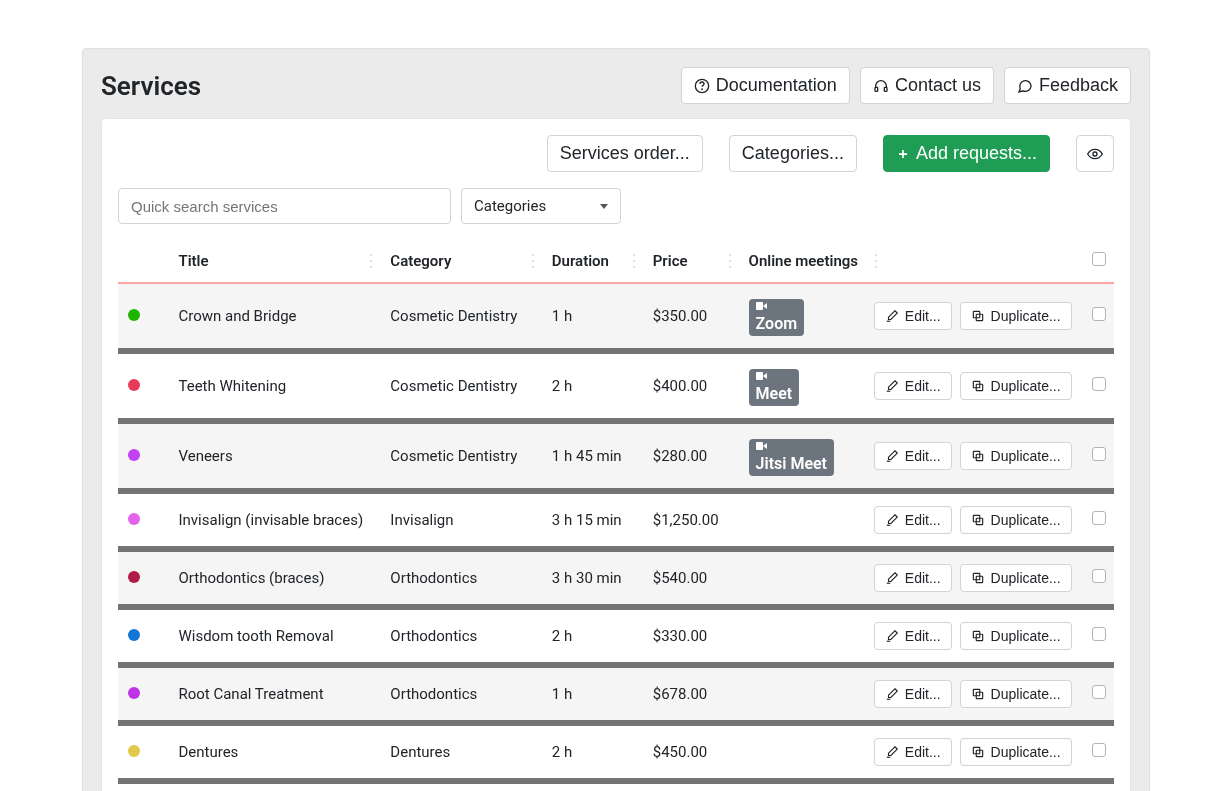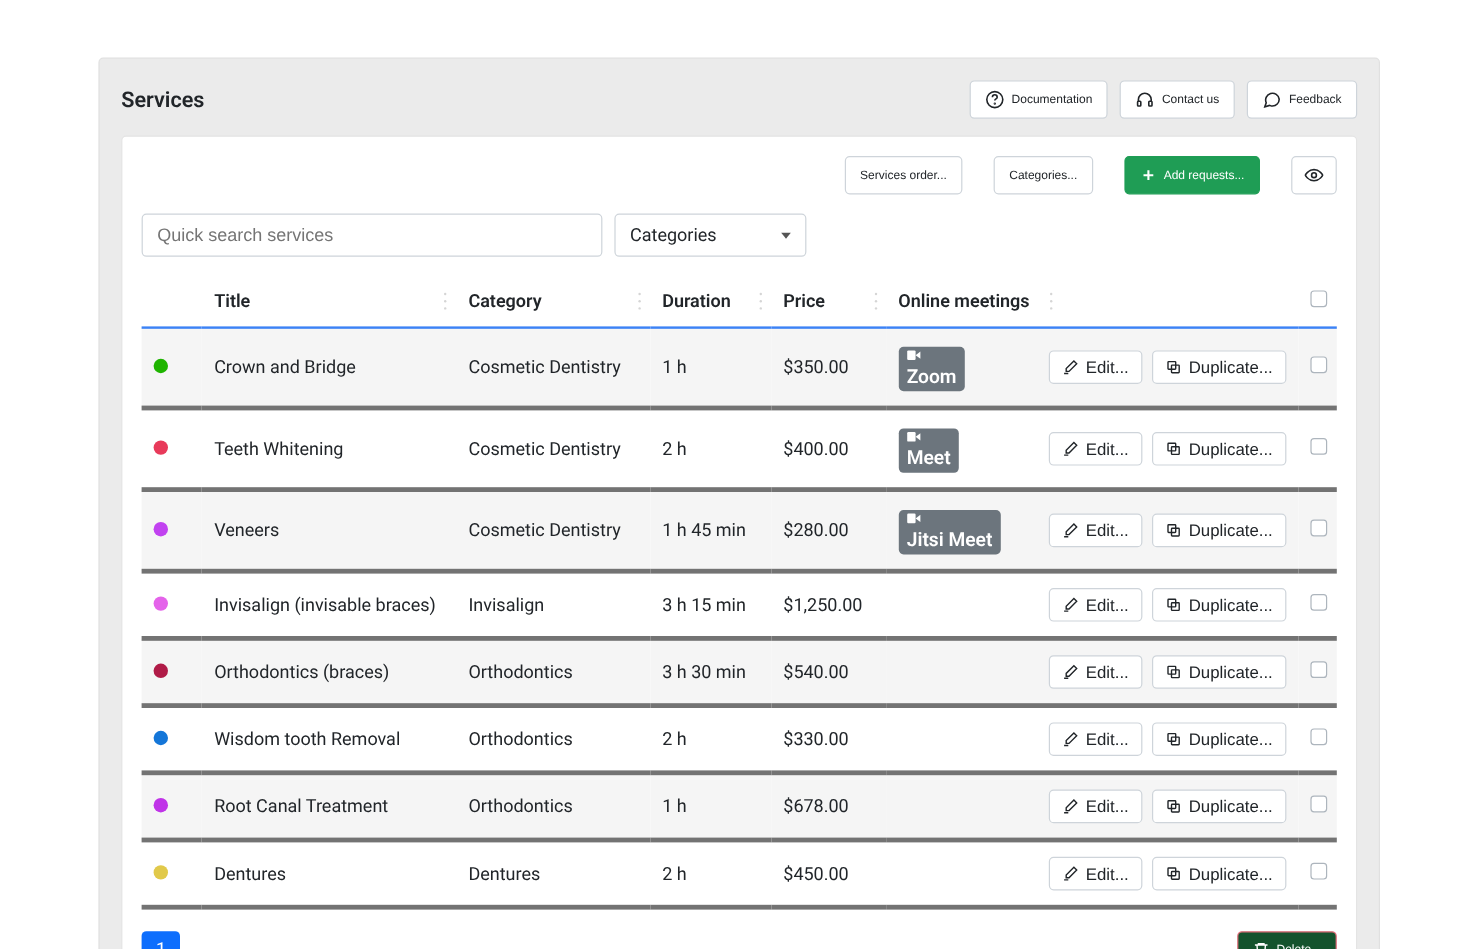--- a/index.html
+++ b/index.html
@@ -16,33 +16,33 @@
     border: 1px solid #e0e0e0;
     padding: 18px 18px 22px 18px;
   }
   .header-row {
     display: flex;
     justify-content: space-between;
     align-items: center;
     margin-bottom: 14px;
   }
   .page-title {
-    font-size: 18px;
+    font-size: 26px;
     font-weight: 600;
   }
   .header-btns { display: flex; gap: 10px; }
   .btn {
     display: inline-flex;
     align-items: center;
     gap: 6px;
     background: #fff;
     border: 1px solid #ced4da;
     border-radius: 4px;
     padding: 7px 12px;
-    font-size: 10px;
+    font-size: 18px;
     cursor: pointer;
     white-space: nowrap;
     color: #212529;
   }
   .btn-sm {
     padding: 5px 10px;
     font-size: 14px;
   }
   .btn-success {
     background: #1f9d55;
@@ -65,21 +65,21 @@
     justify-content: flex-end;
     gap: 26px;
     margin-bottom: 16px;
   }
   .filters {
     display: flex;
     gap: 10px;
     margin-bottom: 16px;
   }
   .search-input {
-    width: 384px;
+    width: 333px;
     padding: 8px 12px;
     border: 1px solid #ced4da;
     border-radius: 4px;
     font-size: 15px;
   }
   .select-wrap {
     width: 160px;
     position: relative;
     border: 1px solid #ced4da;
     border-radius: 4px;
@@ -98,38 +98,38 @@
   }
   table.services {
     width: 100%;
     border-collapse: collapse;
     table-layout: fixed;
   }
   table.services thead th {
     text-align: left;
     font-weight: 600;
     padding: 12px 10px;
-    border-bottom: 2px solid #3b82f6;
+    border-bottom: 2px solid #fca5a5;
     font-size: 15px;
     position: relative;
   }
   .th-sort {
     display: inline-flex;
     flex-direction: column;
     position: absolute;
     right: 8px;
     top: 50%;
     transform: translateY(-50%);
     gap: 4px;
     opacity: .35;
   }
   .th-sort span {
     width: 2px; height: 2px; background: #888; border-radius: 50%;
   }
-  table.services tbody tr { border-bottom: 4px solid #737373; }
+  table.services tbody tr { border-bottom: 6px solid #737373; }
   table.services tbody tr:nth-child(odd) { background: #f5f5f5; }
   table.services tbody tr:nth-child(even) { background: #fff; }
   table.services tbody td {
     padding: 12px 10px;
     vertical-align: middle;
     font-size: 15px;
   }
   .color-dot {
     width: 12px; height: 12px; border-radius: 50%; display: inline-block;
   }

